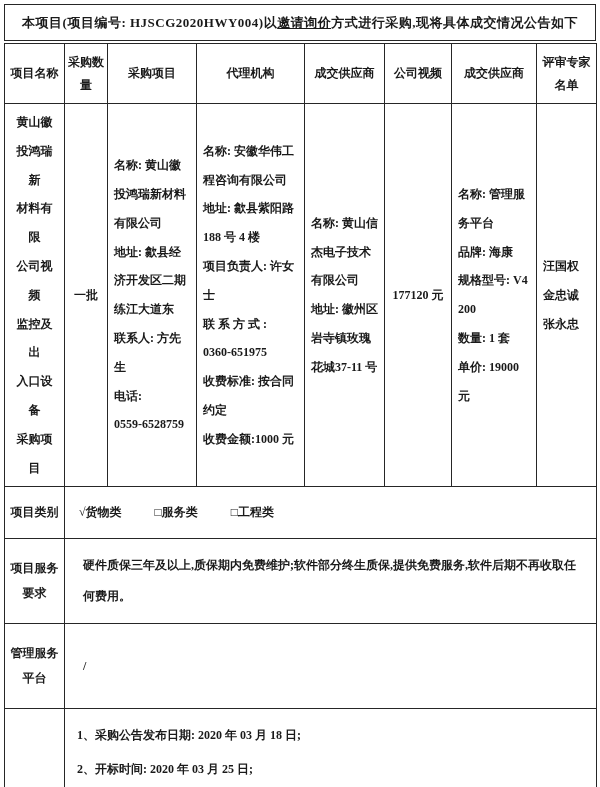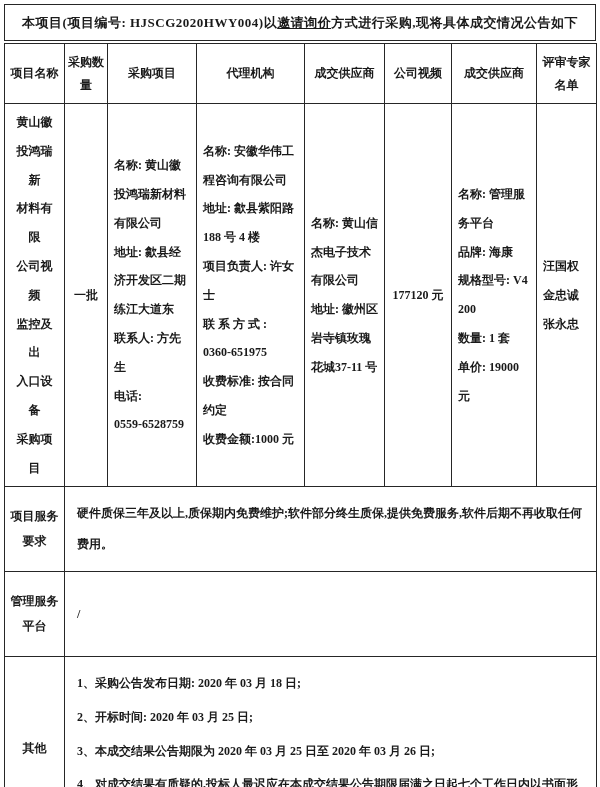--- a/index.html
+++ b/index.html
@@ -74,21 +74,21 @@
 
   tr.cat-row  { height: 52px; }
   tr.svc-row  { height: 85px; }
   tr.perf-row { height: 85px; }
   tr.other-row { height: 150px; }
   td.row-label {
     text-align: center;
     line-height: 2.1;
     padding: 2px 5px;
   }
-  td.row-content { padding: 6px 12px; line-height: 2.6; }
+  td.row-content { padding: 6px 18px; line-height: 2.6; }
   td.cat-content { padding-left: 14px; }
   .cat-opt { margin-right: 30px; }
   td.other-content {
     vertical-align: top;
     padding: 10px 12px 4px 12px;
     line-height: 2.8;
   }
 </style>
 </head>
 <body>
@@ -152,20 +152,28 @@
       <td class="pre">名称: 管理服务平台
 品牌: 海康
 规格型号: V4200
 数量: 1 套
 单价: 19000 元</td>
       <td class="pre experts-cell">汪国权
 金忠诚
 张永忠</td>
     </tr>
 
+    <tr class="cat-row">
+      <td class="row-label">项目类别</td>
+      <td class="cat-content" colspan="7">
+        <span class="cat-opt">√货物类</span>
+        <span class="cat-opt">□服务类</span>
+        <span class="cat-opt">□工程类</span>
+      </td>
+    </tr>
 
     <tr class="svc-row">
       <td class="row-label">项目服务要求</td>
       <td class="row-content" colspan="7">硬件质保三年及以上,质保期内免费维护;软件部分终生质保,提供免费服务,软件后期不再收取任何费用。</td>
     </tr>
 
     <tr class="perf-row">
       <td class="row-label">管理服务平台</td>
       <td class="row-content" colspan="7">/</td>
     </tr>

